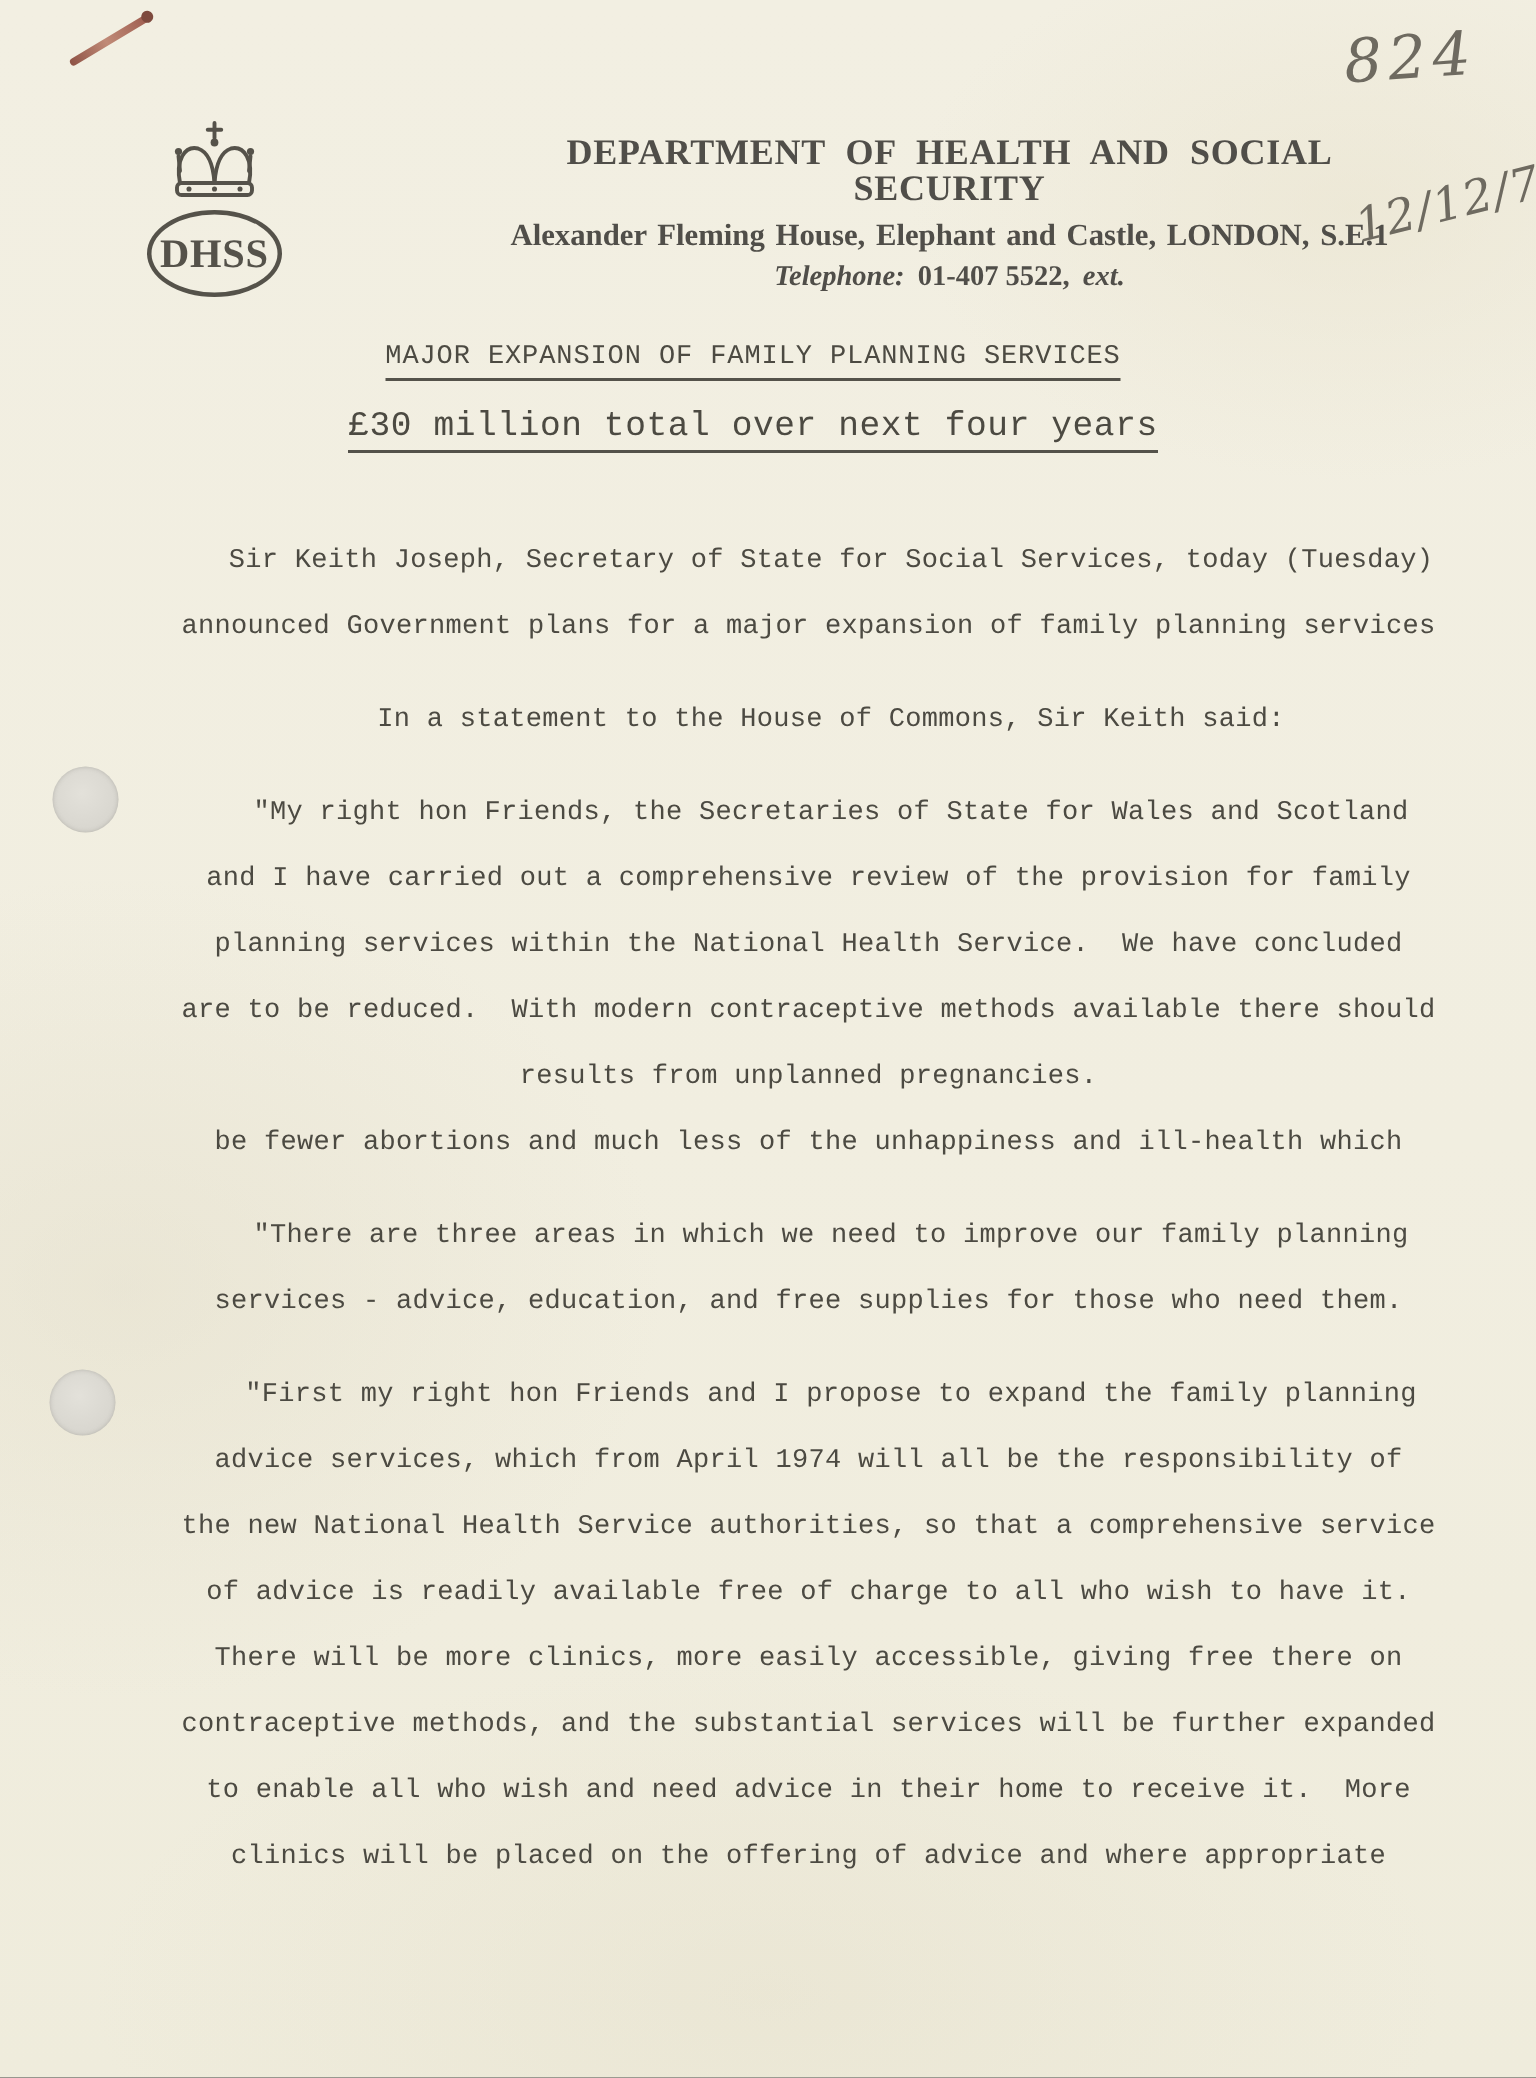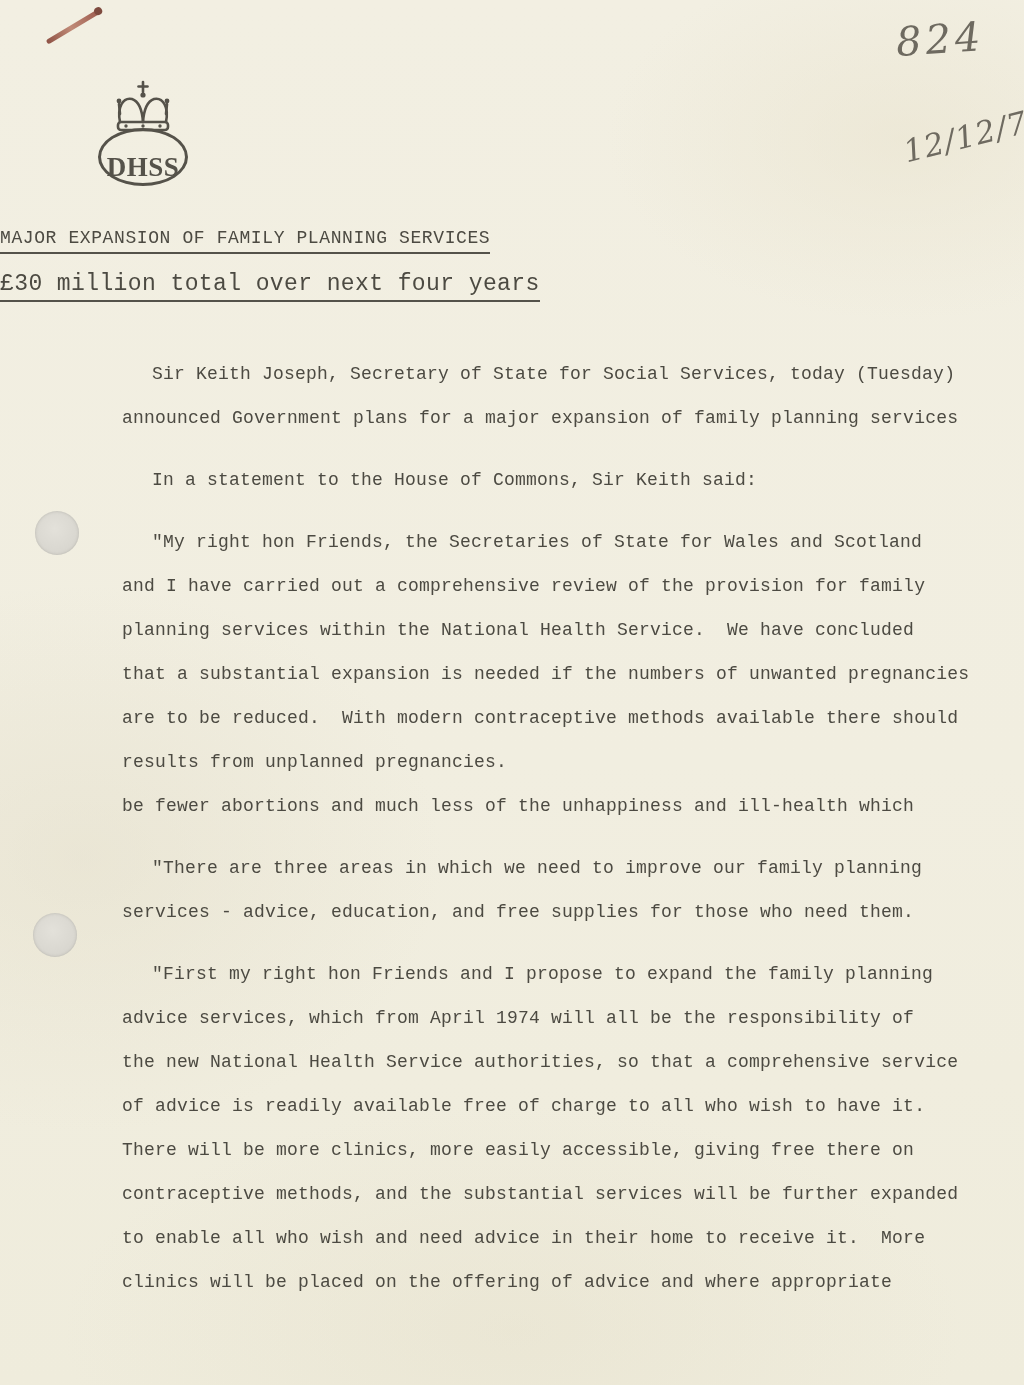--- a/index.html
+++ b/index.html
@@ -43,54 +43,54 @@
     position:absolute;width:44px;height:44px;border-radius:50%;
     background:radial-gradient(circle at 45% 40%, #e3e1da 0%, #d8d6cf 70%, #cfcdc5 100%);
     box-shadow:inset 0 0 3px rgba(120,118,110,0.35);
   }
   .hole.h1{left:35px;top:511px;}
   .hole.h2{left:33px;top:913px;}
   
   .logo{position:absolute;left:96px;top:80px;width:94px;text-align:center;}
   .logo .crown{display:block;margin:0 auto -6px auto;}
   .logo .oval{
-    width:84px;height:52px;margin:0 auto;
+    width:84px;height:52px;margin:12px auto;
     border:3.5px solid #55524a;border-radius:50%;
-    display:flex;align-items:flex-end;justify-content:center;
+    display:flex;align-items:center;justify-content:center;
   }
   .logo .oval span{
     font-family:"Liberation Serif",serif;font-weight:bold;
     font-size:27px;letter-spacing:0.5px;color:#55524a;
   }
   
   .letterhead{
     position:absolute;left:308px;top:90px;width:650px;text-align:center;
     font-family:"Liberation Serif",serif;color:#504e49;
   }
   .dept{font-size:24px;font-weight:bold;letter-spacing:0.5px;word-spacing:7px;line-height:1.0;}
   .addr{font-size:20.5px;font-weight:bold;word-spacing:2px;margin-top:9px;line-height:1.0;}
   .phone{font-size:19px;font-weight:bold;margin-top:7px;line-height:1.0;}
   .phone .it{font-style:italic;}
   .phone .num{font-style:normal;margin:0 4px;}
   
-  .titles{position:absolute;left:0;top:228px;width:1004px;}
+  .titles{position:absolute;left:0;top:228px;width:1004px;text-align:center;}
   .doc-title{
     display:inline-block;
     font-size:18px;letter-spacing:0.6px;color:#4c4a42;
     border-bottom:2px solid #54524a;padding-bottom:4px;
     white-space:pre;
   }
   .doc-subtitle{
     display:inline-block;margin-top:17px;
     font-size:23px;letter-spacing:0.4px;color:#4c4a42;
     border-bottom:2px solid #54524a;padding-bottom:3px;
     white-space:pre;
   }
   
-  .body-text{position:absolute;left:122px;top:352px;width:858px;}
+  .body-text{position:absolute;left:110px;top:352px;width:858px;text-align:center;}
   .para{margin:0 0 18px 0;}
   .line{
     font-size:18px;line-height:44px;white-space:pre;
     letter-spacing:0.2px;
   }
   .line.first{padding-left:30px;}
 </style>
 </head>
 <body>
 
@@ -118,20 +118,29 @@
       <rect x="10" y="42" width="50" height="8" rx="3"></rect>
       <circle cx="18" cy="46" r="1.7" fill="#55524a" stroke="none"></circle>
       <circle cx="35" cy="46" r="1.7" fill="#55524a" stroke="none"></circle>
       <circle cx="52" cy="46" r="1.7" fill="#55524a" stroke="none"></circle>
     </svg>
     <div class="oval">
       <span>DHSS</span>
     </div>
   </div>
 
+  <div class="letterhead">
+    <div class="dept">DEPARTMENT OF HEALTH AND SOCIAL SECURITY</div>
+    <div class="addr">Alexander Fleming House, Elephant and Castle, LONDON, S.E.1</div>
+    <div class="phone">
+      <span class="it">Telephone:</span>
+      <span class="num">01-407 5522,</span>
+      <span class="it">ext.</span>
+    </div>
+  </div>
 
   <div class="hand date-annot">12/12/72</div>
 
   <div class="titles">
     <div><span class="doc-title">MAJOR EXPANSION OF FAMILY PLANNING SERVICES</span></div>
     <div><span class="doc-subtitle">£30 million total over next four years</span></div>
   </div>
 
   <div class="body-text">
 
@@ -141,21 +150,20 @@
     </div>
 
     <div class="para">
       <div class="line first">In a statement to the House of Commons, Sir Keith said:</div>
     </div>
 
     <div class="para">
       <div class="line first">"My right hon Friends, the Secretaries of State for Wales and Scotland</div>
       <div class="line">and I have carried out a comprehensive review of the provision for family</div>
       <div class="line">planning services within the National Health Service.  We have concluded</div>
-      <div class="line">that a substantial expansion is needed if the numbers of unwanted pregnancies</div>
       <div class="line">are to be reduced.  With modern contraceptive methods available there should</div>
       <div class="line">results from unplanned pregnancies.</div>
       <div class="line">be fewer abortions and much less of the unhappiness and ill-health which</div>
     </div>
 
     <div class="para">
       <div class="line first">"There are three areas in which we need to improve our family planning</div>
       <div class="line">services - advice, education, and free supplies for those who need them.</div>
     </div>
 

